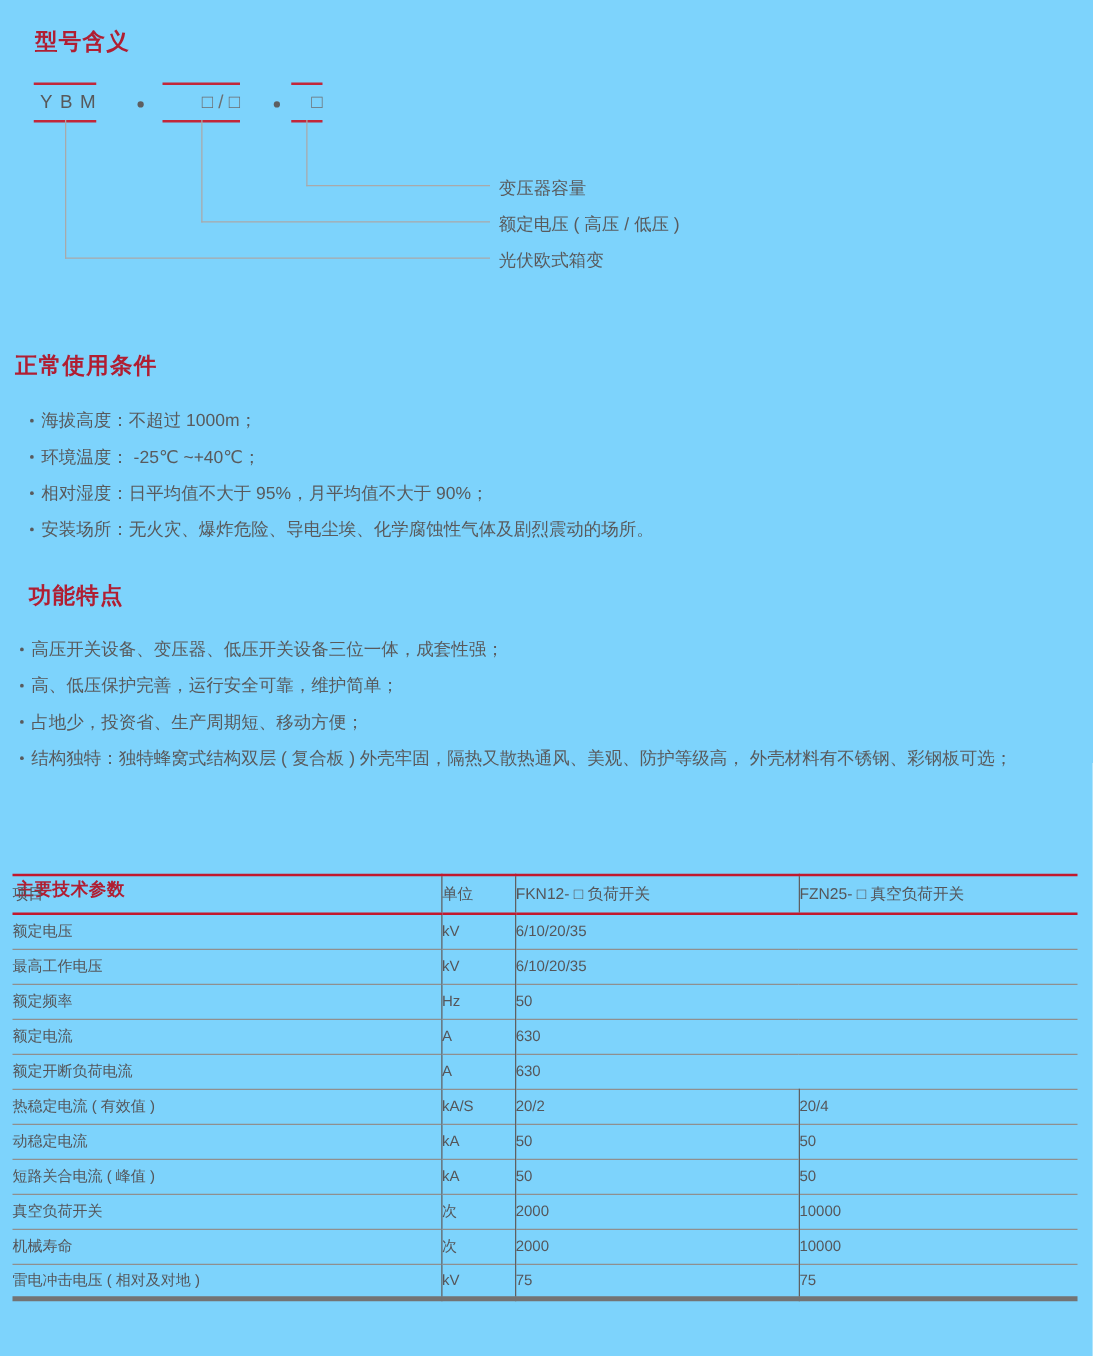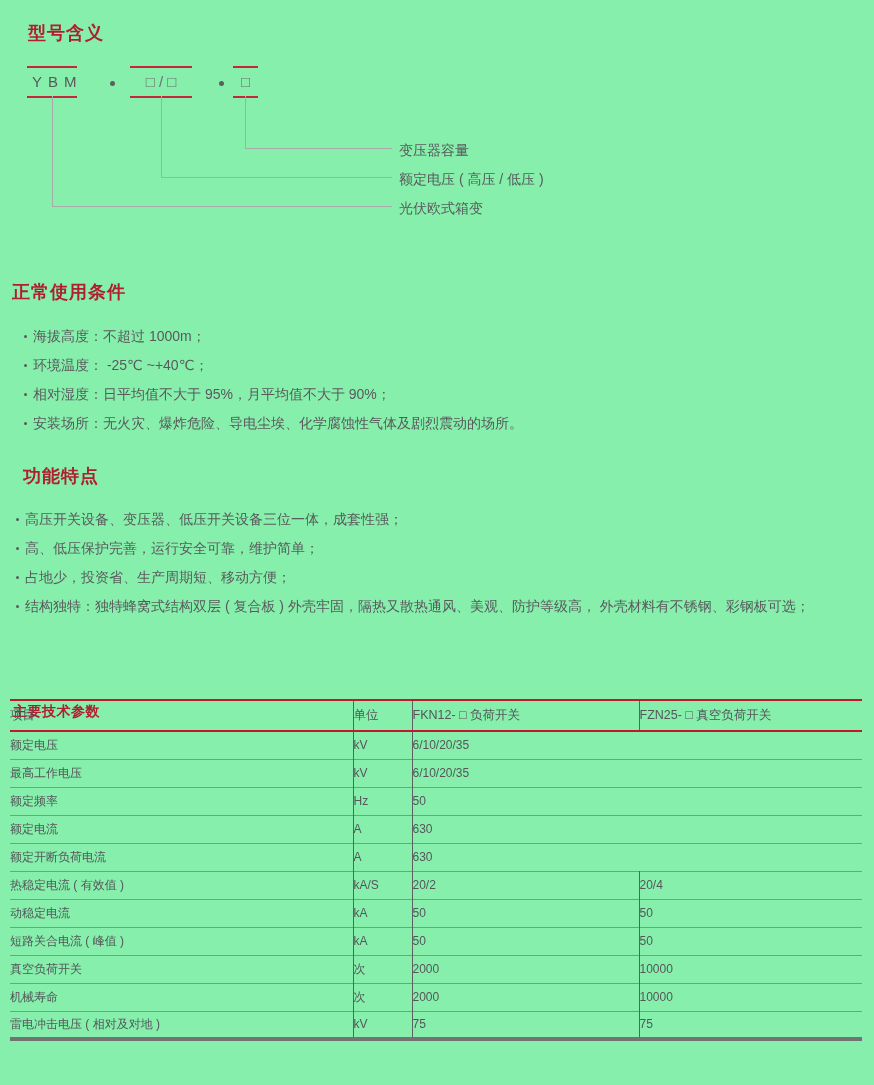--- a/index.html
+++ b/index.html
@@ -2,34 +2,34 @@
 <html><head>
 <meta charset="utf-8">
 <style>
   * { margin:0; padding:0; box-sizing:border-box; }
   html,body { background:#ffffff; }
   body {
     width:874px; height:1085px; position:relative;
     font-family:"Liberation Sans","DejaVu Sans",sans-serif;
     color:#58595b; overflow:hidden;
   }
-  .page { position:absolute; inset:0; background:#86efac; }
+  .page { position:absolute; inset:0; background:#7dd3fc; }
 
   
   .sec-title { position:absolute; font-weight:bold; color:#b01e32; font-size:18px; letter-spacing:1px; white-space:nowrap; }
   .t-model      { left:28px; top:21px; }
   .t-conditions { left:12px; top:280px; }
   .t-features   { left:23px; top:464px; }
   .t-params     { left:13px; top:667px; font-size:14px; letter-spacing:0.5px;margin-top:36px; }
 
   
   .code-part {
     position:absolute; top:66px;
     border-top:2px solid #c2273a; border-bottom:2px solid #c2273a;
-    text-align:center; font-size:15px; color:#58595b;
+    text-align:right; font-size:15px; color:#58595b;
     padding:5px 0 6px 0; white-space:nowrap;
   }
   .p1 { left:27px;  width:50px; letter-spacing:6px; padding-left:5px; }
   .p2 { left:130px; width:62px; font-size:15px; color:#6d6e70; }
   .p3 { left:233px; width:25px; font-size:15px; color:#6d6e70; }
   .sep-dot { position:absolute; top:81px; width:5px; height:5px; border-radius:50%; background:#5d5e60; }
   .d1 { left:110px; } .d2 { left:219px; }
 
   .conn { position:absolute; border-left:1px solid #a9a9a9; border-bottom:1px solid #a9a9a9; }
   .conn1 { left:52px;  top:96px; width:340px; height:111px; }

